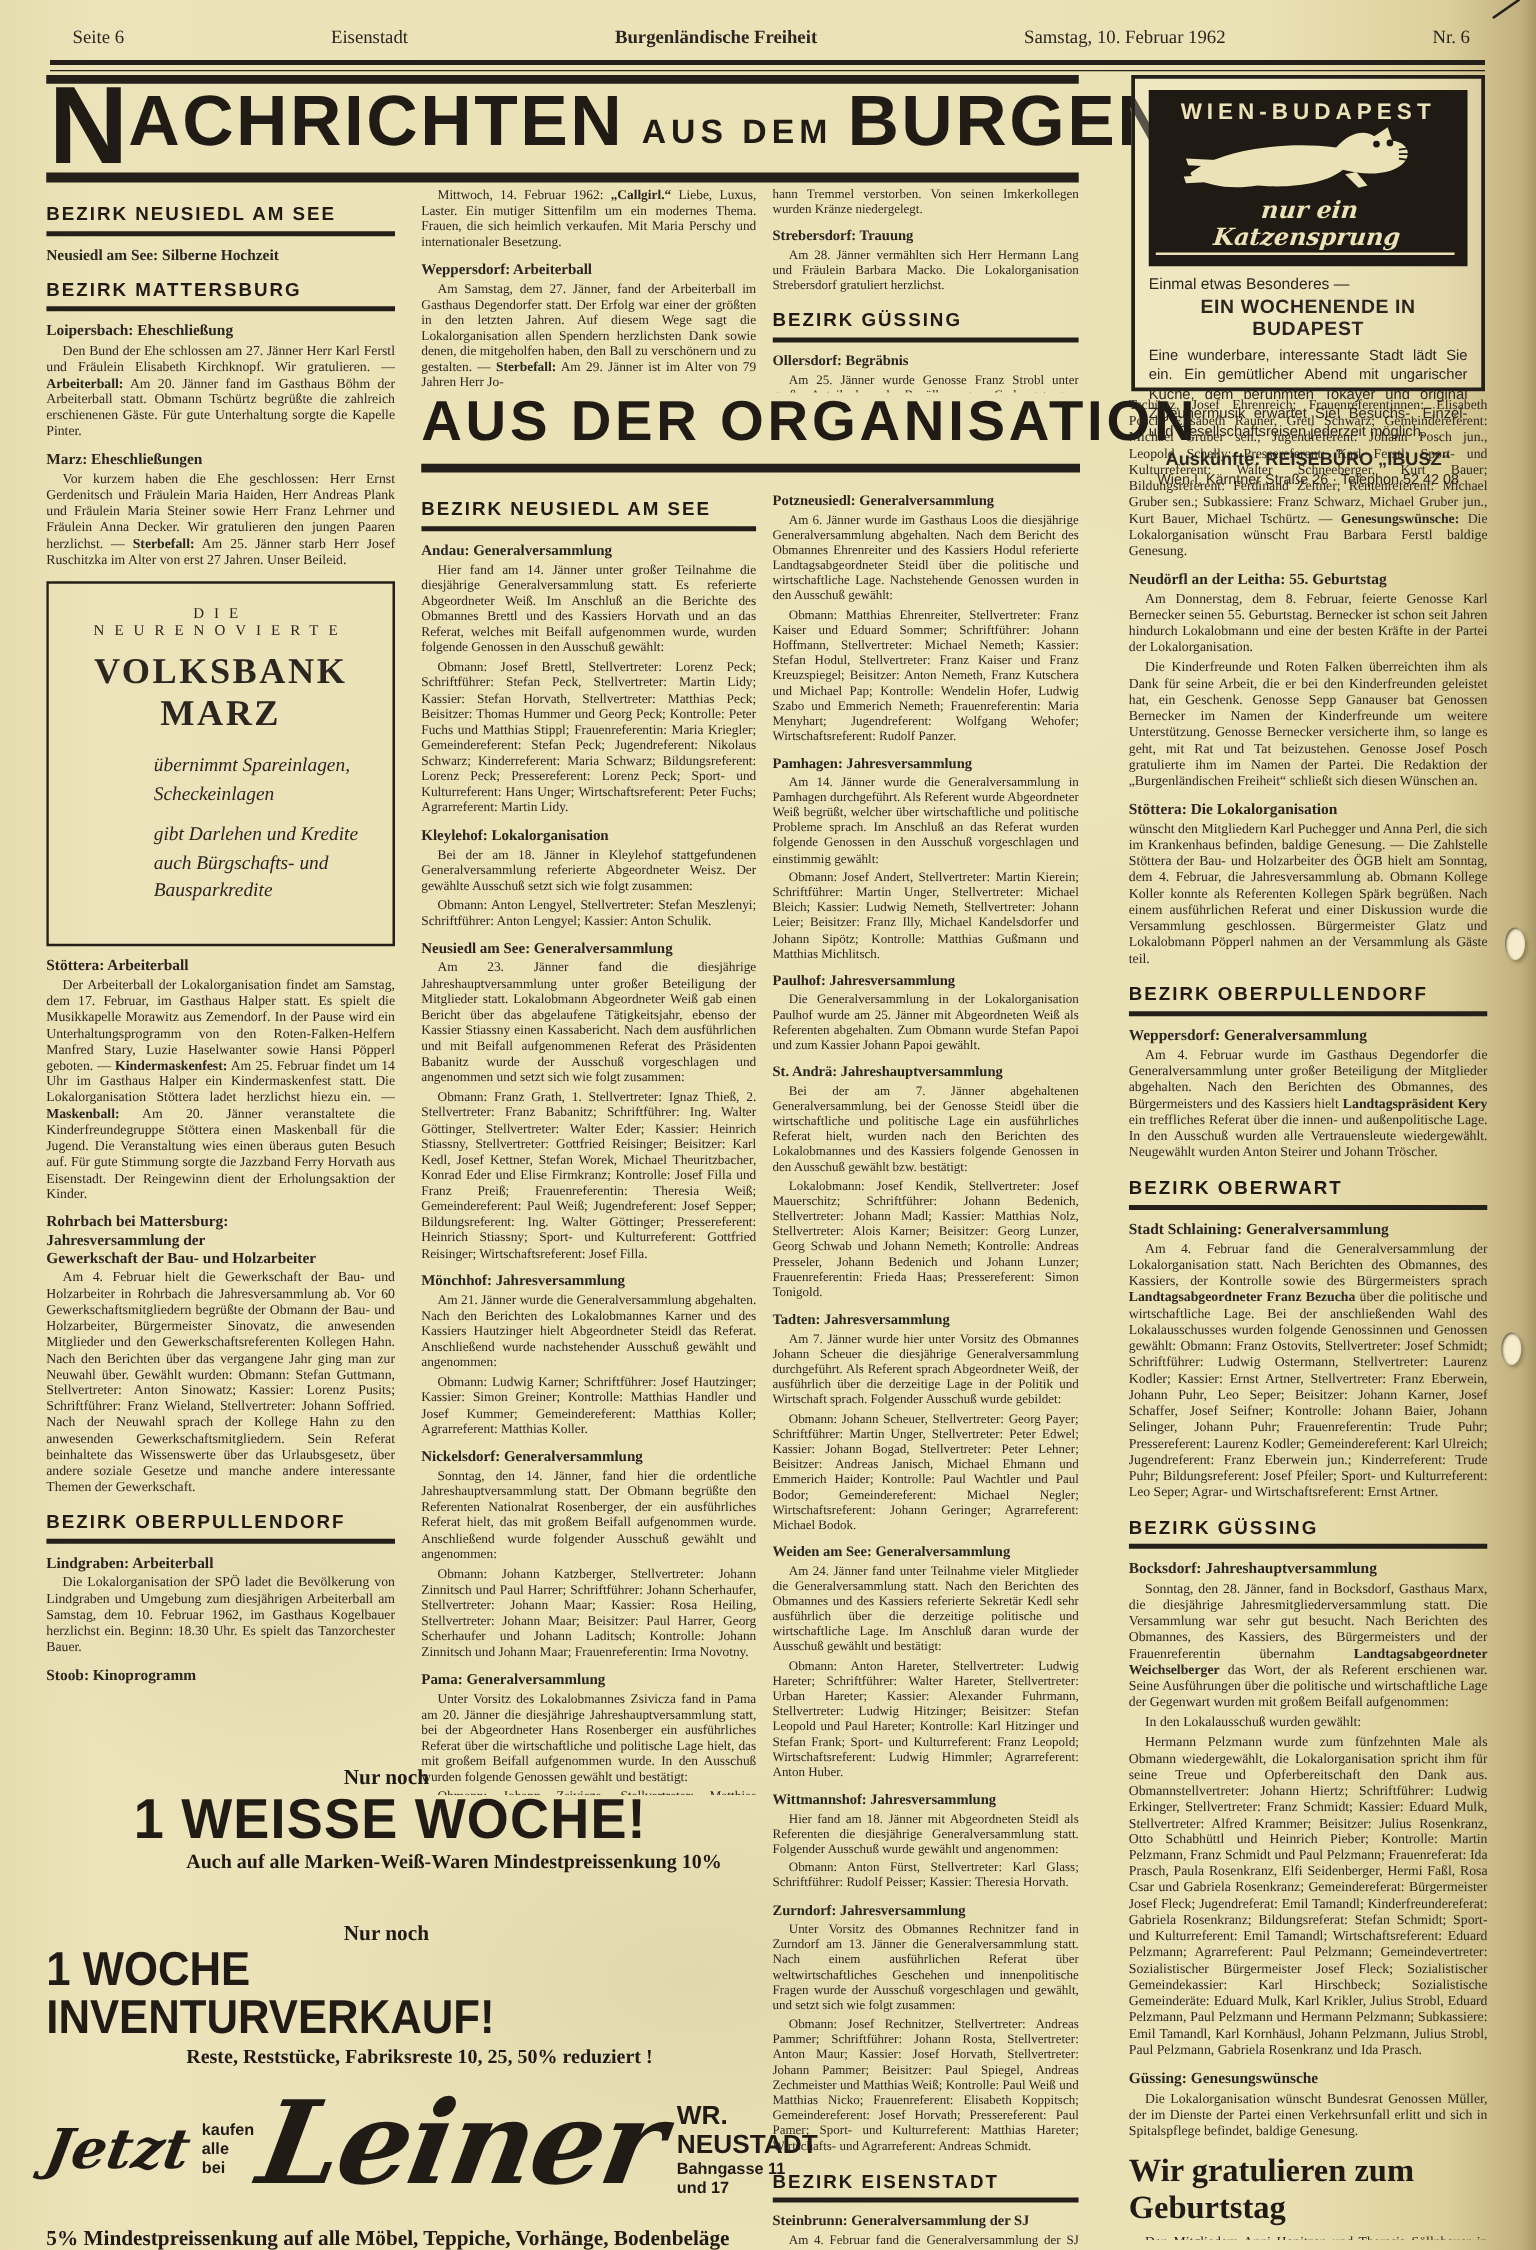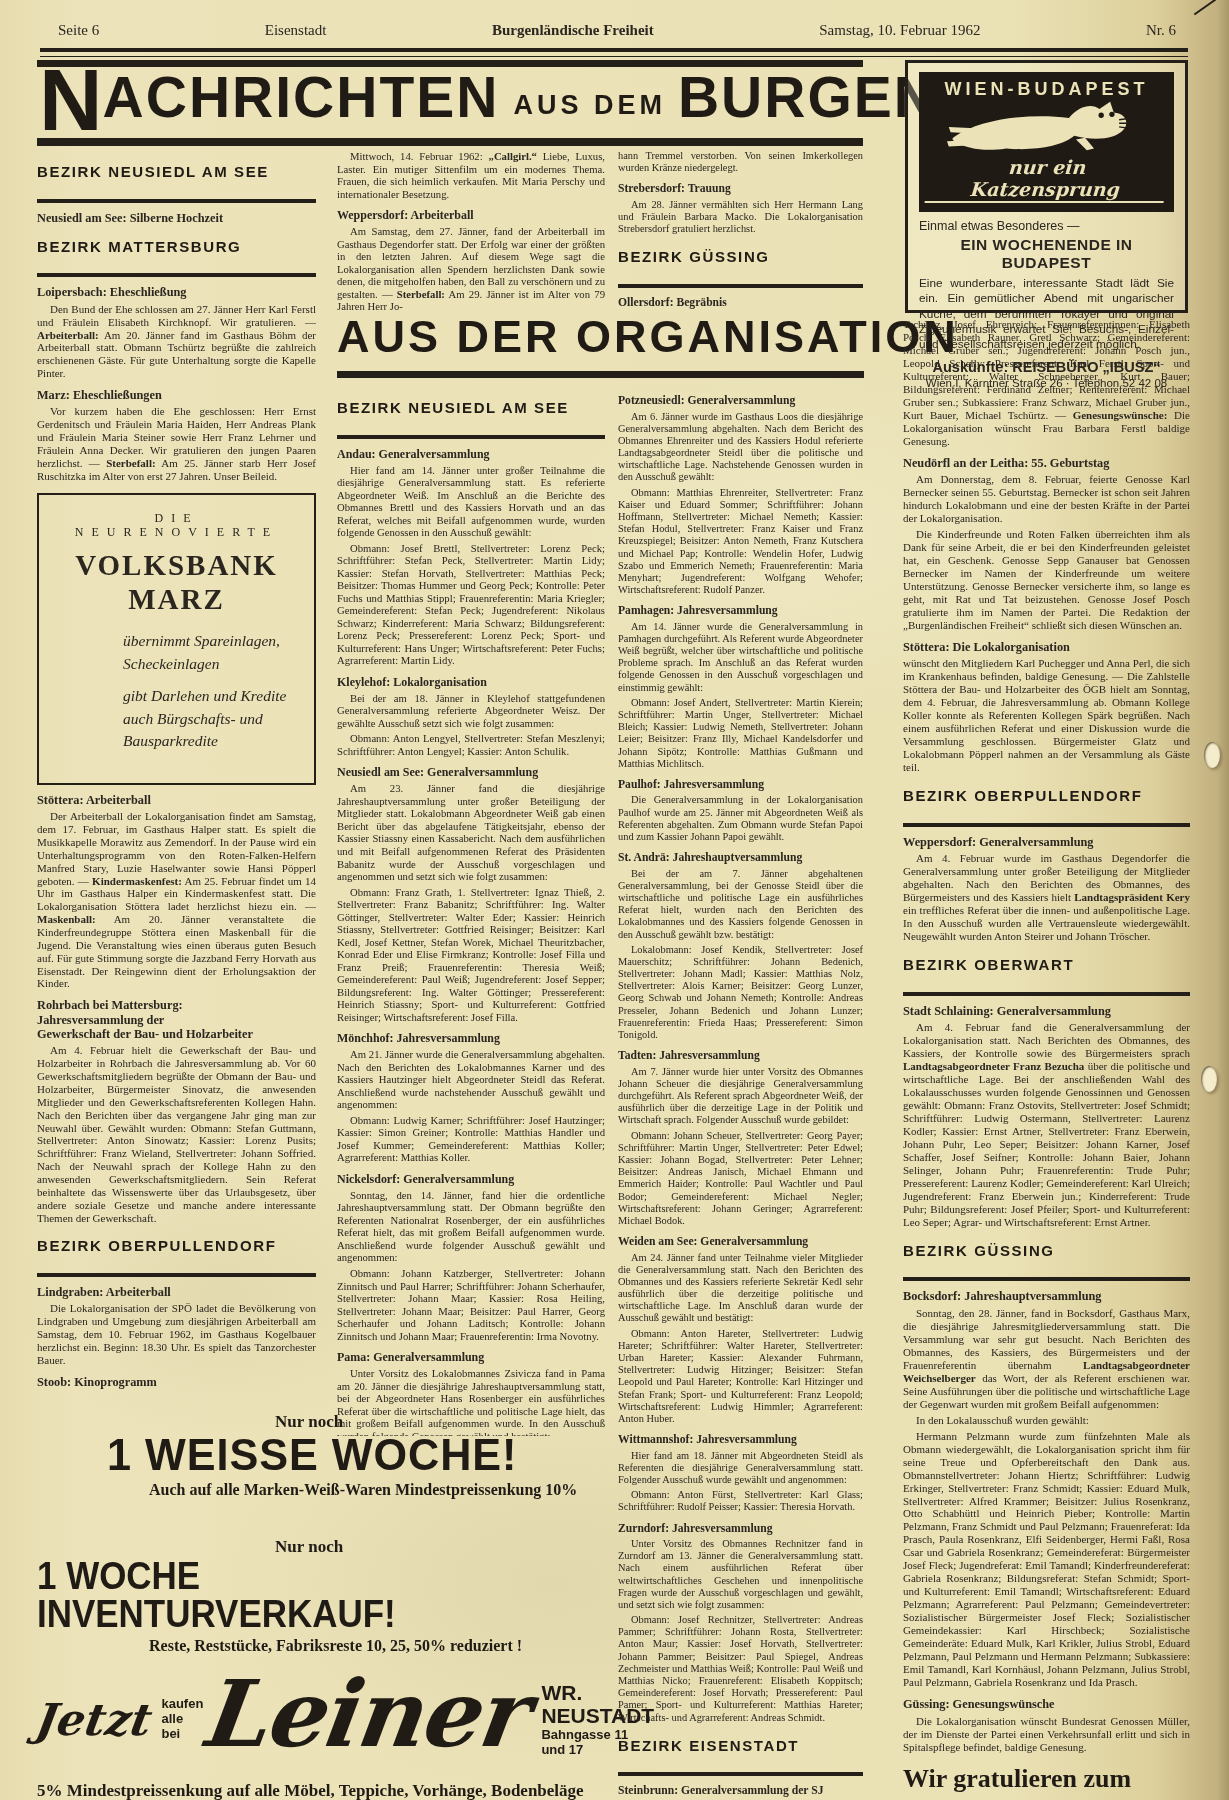--- a/index.html
+++ b/index.html
@@ -38,21 +38,21 @@
   #col1{left:37px;width:279px;font-size:11px;line-height:1.17;}
   #col2{left:337px;width:268px;font-size:10.7px;line-height:1.17;}
   #col3{left:618px;width:245px;font-size:10.4px;line-height:1.17;}
   #col4{left:903px;top:318px;width:287px;font-size:11px;line-height:1.18;}
   .clip{overflow:hidden;}
   .para{margin:0 0 3px;text-indent:13px;}
   .para.noind{text-indent:0;}
   .b{font-weight:bold;}
   .subhead{font-weight:bold;margin:8px 0 3px;font-size:1.12em;text-indent:0;}
   .bezirk{font-family:"Liberation Sans",sans-serif;font-weight:bold;font-size:15px;letter-spacing:1.6px;
-    border-bottom:4px solid #241f18;padding-bottom:18px;margin:13px 0 7px;text-align:left;color:#201b15;}
+    border-bottom:4px solid #241f18;padding-bottom:4px;margin:13px 0 7px;text-align:left;color:#201b15;}
   .gap{width:100%;}
 
   
   #volksbank{border:2.5px solid #241f18;margin:10px 0 6px;padding:16px 12px 20px;min-height:160px;text-align:left;}
   #volksbank .kick{text-align:center;letter-spacing:8px;font-size:12px;margin-bottom:10px;}
   #volksbank .name{text-align:center;font-weight:bold;font-size:29px;letter-spacing:2px;margin-bottom:14px;font-family:"Liberation Serif",serif;}
   #volksbank .it{font-style:italic;font-size:15.5px;line-height:1.45;margin-left:72px;}
   #volksbank .grp{margin-bottom:10px;}
 
   

